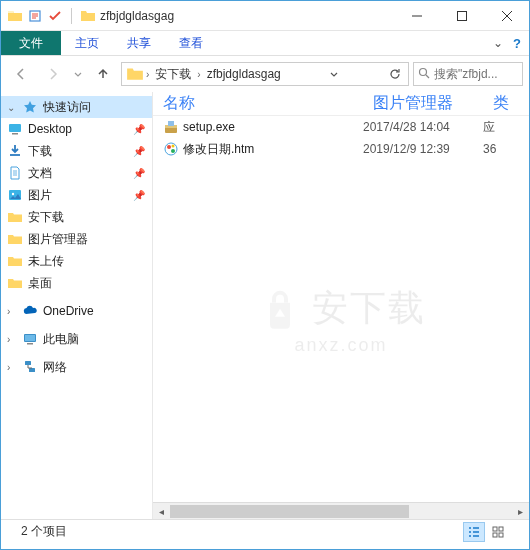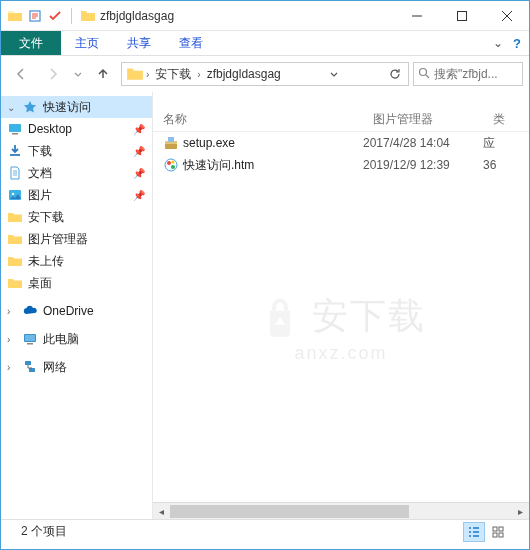--- a/index.html
+++ b/index.html
@@ -41,21 +41,21 @@
 .sb-item { display: flex; align-items: center; height: 22px; font-size: 12px; color: #222; padding-left: 6px; gap: 5px; }
 .sb-item.header { font-size: 12px; }
 .sb-item.pinned { background: #cce8ff; }
 .sb-item .chev { width: 10px; font-size: 10px; color: #666; }
 .sb-item .sb-icon { width: 16px; height: 16px; display: flex; align-items: center; justify-content: center; flex-shrink: 0; }
 .sb-item .sb-label { white-space: nowrap; overflow: hidden; }
 .sb-item.indent { }
 .sb-item .pin { margin-left: auto; margin-right: 6px; color: #666; font-size: 10px; }
 
 .content { flex: 1; display: flex; flex-direction: column; position: relative; overflow: hidden; }
-.col-headers { display: flex; height: 24px; align-items: center; border-bottom: 1px solid #eee; font-size: 12px; color: #737373; margin-top: 16px; }
+.col-headers { display: flex; height: 24px; align-items: center; border-bottom: 1px solid #eee; font-size: 16px; color: #3b82f6; }
 .col-headers .col { padding-left: 10px; }
 .col-name { width: 210px; }
 .col-date { width: 120px; }
 .col-type { flex: 1; }
 .file-list { flex: 1; position: relative; }
 .file-row { display: flex; align-items: center; height: 22px; font-size: 12px; color: #222; }
 .file-row .fname { width: 210px; display: flex; align-items: center; gap: 4px; padding-left: 10px; }
 .file-row .fdate { width: 120px; color: #555; }
 .file-row .ftype { flex: 1; color: #555; }
 .file-row .fico { width: 16px; height: 16px; flex-shrink: 0; }
@@ -341,21 +341,21 @@
         <div class="ftype">应</div>
       </div>
       <div class="file-row">
         <div class="fname">
           <span class="fico"><svg width="16" height="16" viewBox="0 0 16 16">
                 <circle cx="8" cy="8" r="6" fill="none" stroke="#4aa3df" stroke-width="1"></circle>
                 <circle cx="6" cy="6" r="2" fill="#e74c3c"></circle>
                 <circle cx="10" cy="10" r="2" fill="#27ae60"></circle>
                 <circle cx="10" cy="5" r="1.5" fill="#f1c40f"></circle>
               </svg></span>
-          <span>快速访问.htm</span>
+          <span>修改日期.htm</span>
         </div>
         <div class="fdate">2019/12/9 12:39</div>
         <div class="ftype">36</div>
       </div>
 
       <div class="watermark">
         <div class="wm-top">
           <svg width="48" height="48" viewBox="0 0 48 48">
               <path d="M14 18h20v22a4 4 0 0 1-4 4H18a4 4 0 0 1-4-4z" fill="#bbb"></path>
               <path d="M18 18V14a6 6 0 0 1 12 0v4" fill="none" stroke="#bbb" stroke-width="4"></path>

